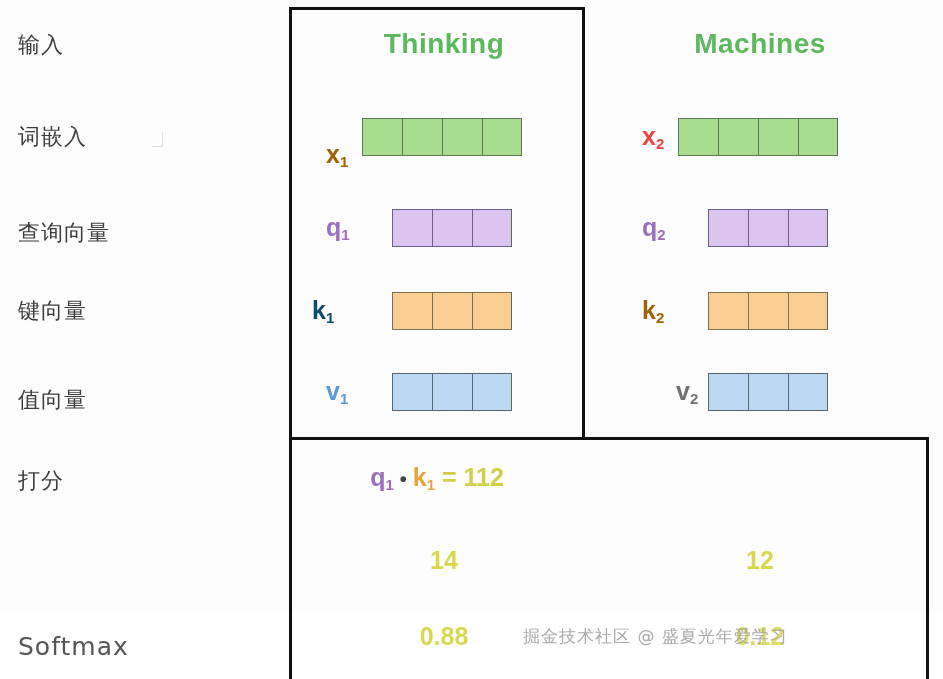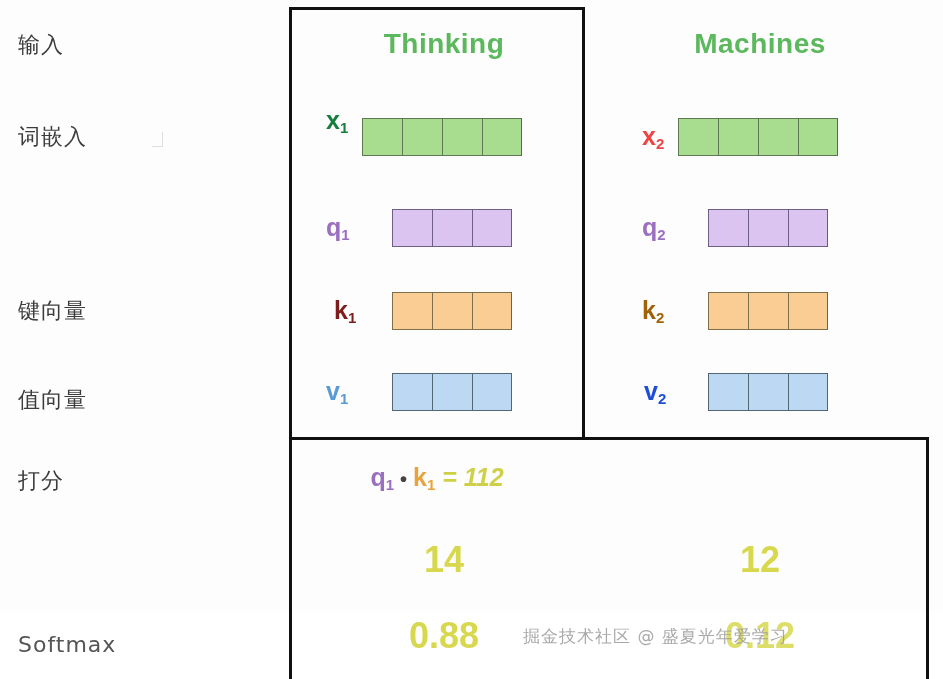--- a/index.html
+++ b/index.html
@@ -20,21 +20,21 @@
 
   
   .row-label{
     position:absolute;left:18px;
     color:#3c3c3c;
     font-size:22px;
     letter-spacing:1px;
     white-space:nowrap;
     font-family:"DejaVu Sans","Liberation Sans",sans-serif;
   }
-  .row-label.latin{font-size:22px;color:#555;font-weight:400;}
+  .row-label.latin{font-size:25px;color:#555;font-weight:400;}
   .sqrt-wrap{display:inline-block;position:relative;font-size:20px;}
   .sqrt-sym{font-size:21px;}
   .sqrt-body{border-top:1.5px solid #3c3c3c;padding:0 2px;font-style:italic;
              font-family:"DejaVu Serif","Liberation Serif",serif;font-size:17px;}
   .sub-k{font-size:11px;vertical-align:sub;font-style:italic;}
 
   
   .word-head{
     position:absolute;
     font-size:28px;font-weight:bold;
@@ -70,28 +70,28 @@
 
   
   .score{
     position:absolute;
     font-size:25px;font-weight:bold;
     white-space:nowrap;
     transform:translate(-50%,-50%);
   }
   .score .q{color:#9a6fc0;}
   .score .k{color:#e8a33d;}
-  .score .eq{color:#cfd04a;font-style:italic;}
+  .score .eq{color:#cfd04a;}
   .score .dot{color:#444;font-size:20px;padding:0 6px;}
   .score .sub{font-size:15px;vertical-align:-.25em;}
 
   
   .num{
     position:absolute;
-    font-size:36px;font-weight:bold;
+    font-size:25px;font-weight:bold;
     color:#d8d84f;
     transform:translate(-50%,-50%);
     white-space:nowrap;
     text-align:center;
   }
   .num.faded{color:#d8d84f;opacity:.85;}
 
   
   #watermark{
     position:absolute;
@@ -112,31 +112,32 @@
 
 <div id="stage">
 
   <div class="outline" id="box-upper"></div>
   <div class="outline" id="box-lower"></div>
 
   <div id="stray-mark"></div>
 
   <div class="row-label" style="top:30px">输入</div>
   <div class="row-label" style="top:122px">词嵌入</div>
+  <div class="row-label" style="top:218px">查询向量</div>
   <div class="row-label" style="top:296px">键向量</div>
   <div class="row-label" style="top:385px">值向量</div>
   <div class="row-label" style="top:466px">打分</div>
 
 
   <div class="row-label latin" style="top:632px">Softmax</div>
 
   <div class="word-head" style="left:760px;top:28px">Machines</div>
   <div class="word-head" style="left:444px;top:28px">Thinking</div>
 
-  <div class="vec-label" style="left:326px;top:121px;color:#15803d"><span>x</span><span class="sub">1</span></div>
+  <div class="vec-label" style="left:326px;top:155px;color:#a16207"><span>x</span><span class="sub">1</span></div>
   <div class="vec c-green" style="left:362px;top:137px">
       <i class="cell"></i>
       <i class="cell"></i>
       <i class="cell"></i>
       <i class="cell"></i>
     </div>
 
   <div class="vec-label" style="left:642px;top:137px;color:#ef4444"><span>x</span><span class="sub">2</span></div>
   <div class="vec c-green" style="left:678px;top:137px">
       <i class="cell"></i>
@@ -152,42 +153,42 @@
       <i class="cell"></i>
     </div>
 
   <div class="vec-label" style="left:642px;top:228px;color:#9a6fc0"><span>q</span><span class="sub">2</span></div>
   <div class="vec c-purple" style="left:708px;top:228px">
       <i class="cell"></i>
       <i class="cell"></i>
       <i class="cell"></i>
     </div>
 
-  <div class="vec-label" style="left:334px;top:311px;color:#7f1d1d"><span>k</span><span class="sub">1</span></div>
+  <div class="vec-label" style="left:312px;top:311px;color:#0c4a6e"><span>k</span><span class="sub">1</span></div>
   <div class="vec c-orange" style="left:392px;top:311px">
       <i class="cell"></i>
       <i class="cell"></i>
       <i class="cell"></i>
     </div>
 
   <div class="vec-label" style="left:642px;top:311px;color:#a16207"><span>k</span><span class="sub">2</span></div>
   <div class="vec c-orange" style="left:708px;top:311px">
       <i class="cell"></i>
       <i class="cell"></i>
       <i class="cell"></i>
     </div>
 
   <div class="vec-label" style="left:326px;top:392px;color:#5b9bd5"><span>v</span><span class="sub">1</span></div>
   <div class="vec c-blue" style="left:392px;top:392px">
       <i class="cell"></i>
       <i class="cell"></i>
       <i class="cell"></i>
     </div>
 
-  <div class="vec-label" style="left:644px;top:392px;color:#1d4ed8"><span>v</span><span class="sub">2</span></div>
+  <div class="vec-label" style="left:676px;top:392px;color:#737373"><span>v</span><span class="sub">2</span></div>
   <div class="vec c-blue" style="left:708px;top:392px">
       <i class="cell"></i>
       <i class="cell"></i>
       <i class="cell"></i>
     </div>
 
   <div class="score" style="left:437px;top:478px">
     <span class="q">q</span><span class="q sub">1</span><span class="dot">•</span><span class="k">k</span><span class="k sub">1</span>&nbsp;<span class="eq">= 112</span>
   </div>
 

